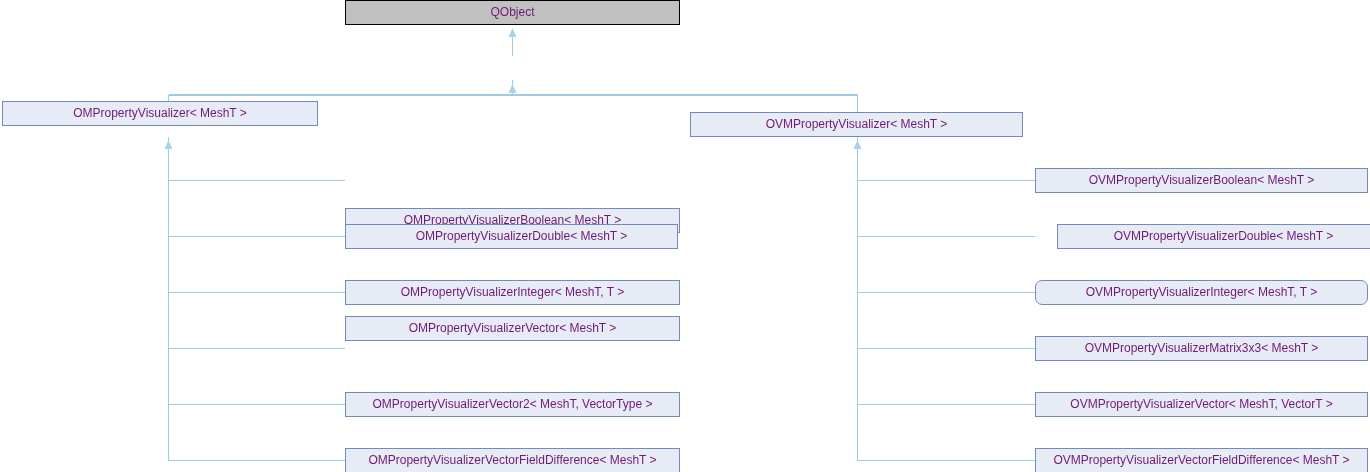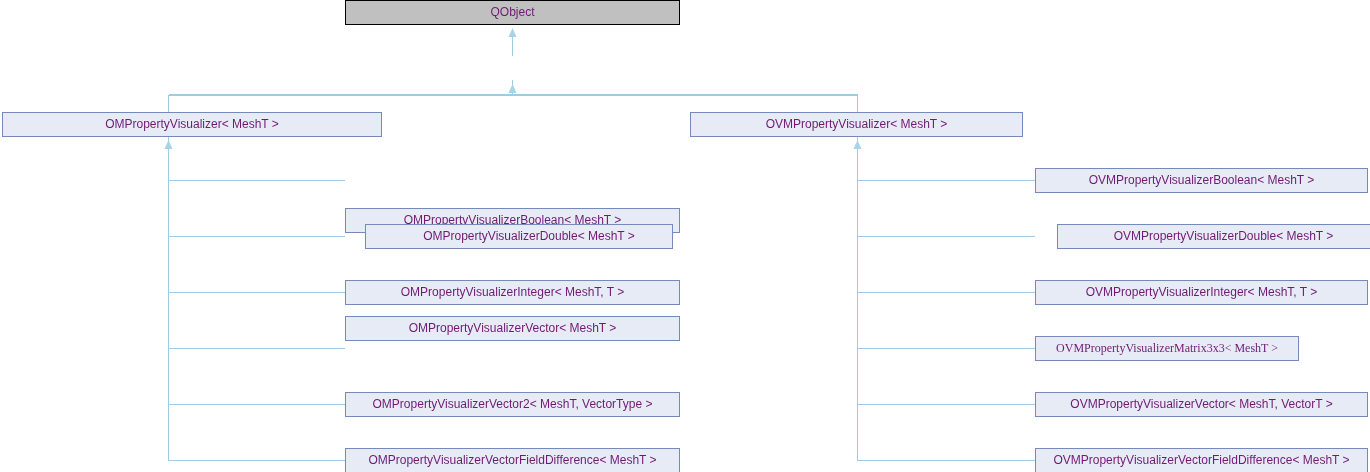--- a/index.html
+++ b/index.html
@@ -85,31 +85,31 @@
       <polygon points="168.5,140 164.5,149 172.5,149"></polygon>
       <polygon points="857.5,140 853.5,149 861.5,149"></polygon>
     </g>
   </svg>
 
   <div class="node root" style="left:345px; top:0px; width:335px;">
     <span>QObject</span>
   </div>
 
 
-  <div class="node derived" style="left:2px; top:112px; width:380px;">
+  <div class="node derived" style="left:2px; top:101px; width:316px;">
     <span>OMPropertyVisualizer&lt; MeshT &gt;</span>
   </div>
   <div class="node derived" style="left:690px; top:112px; width:333px;">
     <span>OVMPropertyVisualizer&lt; MeshT &gt;</span>
   </div>
 
   <div class="node derived" style="left:345px; top:168px; width:335px;margin-top:40px;">
     <span>OMPropertyVisualizerBoolean&lt; MeshT &gt;</span>
   </div>
-  <div class="node derived" style="left:365px; top:224px; width:308px;padding-left:20px;">
+  <div class="node derived" style="left:345px; top:224px; width:333px;padding-left:20px;">
     <span>OMPropertyVisualizerDouble&lt; MeshT &gt;</span>
   </div>
   <div class="node derived" style="left:345px; top:280px; width:335px;">
     <span>OMPropertyVisualizerInteger&lt; MeshT, T &gt;</span>
   </div>
   <div class="node derived" style="left:345px; top:316px; width:335px;">
     <span>OMPropertyVisualizerVector&lt; MeshT &gt;</span>
   </div>
   <div class="node derived" style="left:345px; top:392px; width:335px;">
     <span>OMPropertyVisualizerVector2&lt; MeshT, VectorType &gt;</span>
@@ -117,24 +117,24 @@
   <div class="node derived" style="left:345px; top:448px; width:335px;">
     <span>OMPropertyVisualizerVectorFieldDifference&lt; MeshT &gt;</span>
   </div>
 
   <div class="node derived" style="left:1035px; top:168px; width:333px;">
     <span>OVMPropertyVisualizerBoolean&lt; MeshT &gt;</span>
   </div>
   <div class="node derived" style="left:1035px; top:224px; width:333px;margin-left:22px;">
     <span>OVMPropertyVisualizerDouble&lt; MeshT &gt;</span>
   </div>
-  <div class="node derived" style="left:1035px; top:280px; width:333px;">
+  <div class="node derived" style="left:1035px; top:280px; width:333px;border-radius:7px;">
     <span>OVMPropertyVisualizerInteger&lt; MeshT, T &gt;</span>
   </div>
-  <div class="node derived" style="left:1035px; top:336px; width:264px;font-family:Liberation Serif, serif;">
+  <div class="node derived" style="left:1035px; top:336px; width:333px;">
     <span>OVMPropertyVisualizerMatrix3x3&lt; MeshT &gt;</span>
   </div>
   <div class="node derived" style="left:1035px; top:392px; width:333px;">
     <span>OVMPropertyVisualizerVector&lt; MeshT, VectorT &gt;</span>
   </div>
   <div class="node derived" style="left:1035px; top:448px; width:333px;">
     <span>OVMPropertyVisualizerVectorFieldDifference&lt; MeshT &gt;</span>
   </div>
 
 </div>

